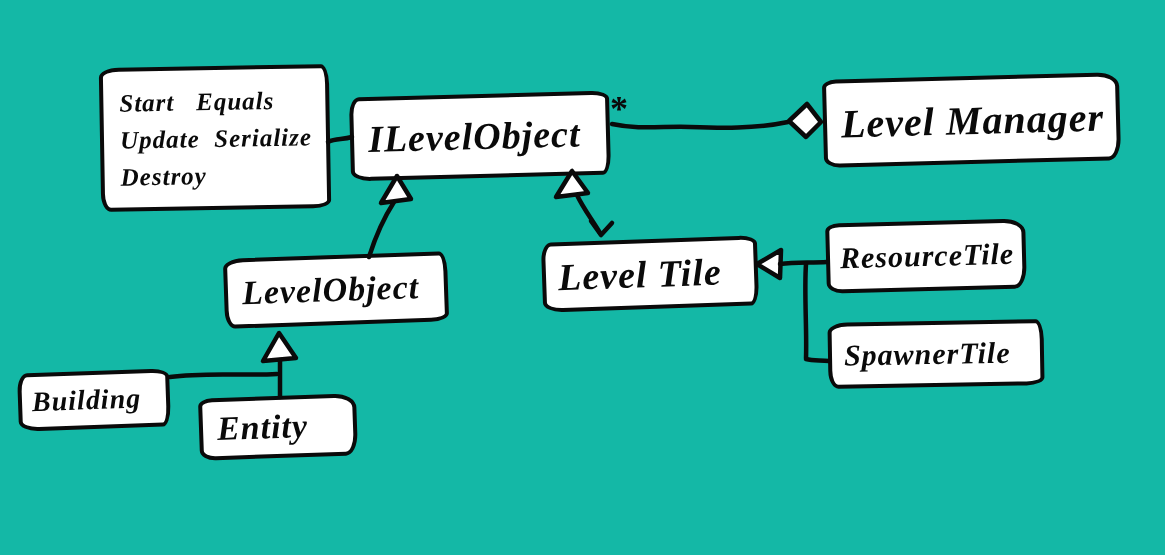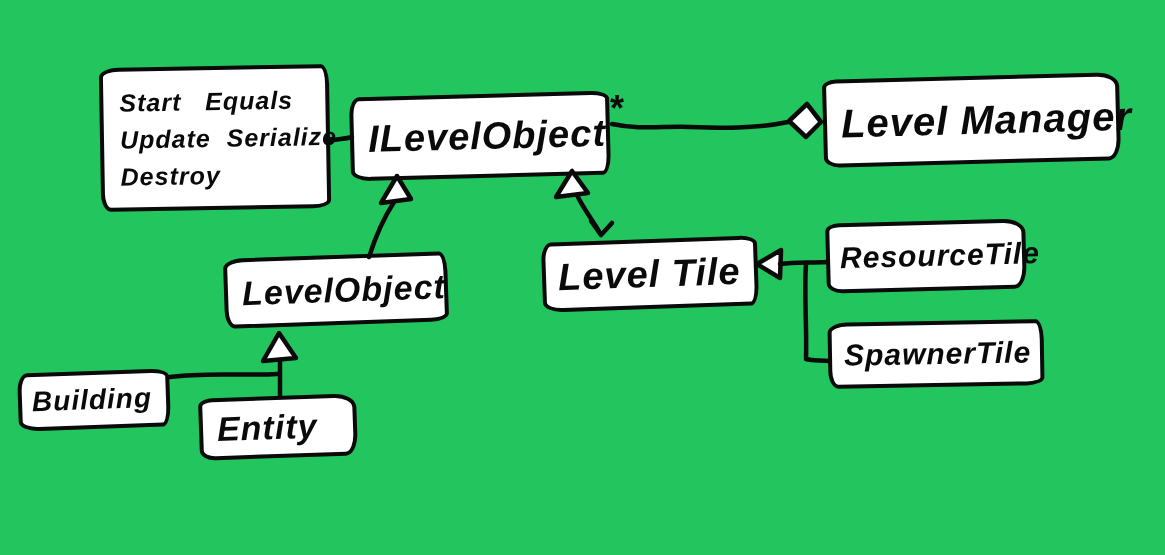--- a/index.html
+++ b/index.html
@@ -1,18 +1,18 @@
 <!DOCTYPE html>
 <html><head>
 <meta charset="utf-8">
 <style>
   html,body{margin:0;padding:0;background:#fff;}
   .canvas{
-    position:relative;width:1165px;height:555px;background:#22c55e;overflow:hidden;
-    font-family:Liberation Sans, sans-serif;color:#0a0a0a;
+    position:relative;width:1165px;height:555px;background:#14b8a6;overflow:hidden;
+    font-family:Liberation Serif, serif;color:#0a0a0a;
   }
   .node{
     position:absolute;background:#fff;border:4px solid #0a0a0a;
     display:flex;align-items:center;justify-content:flex-start;
     font-style:italic;font-weight:bold;letter-spacing:1px;
     box-sizing:border-box;white-space:nowrap;
   }
   .sk1{border-radius:20px 8px 18px 10px / 10px 20px 8px 18px;}
   .sk2{border-radius:10px 18px 8px 20px / 18px 8px 20px 10px;}
   .sk3{border-radius:14px 22px 12px 16px / 8px 14px 22px 10px;}

